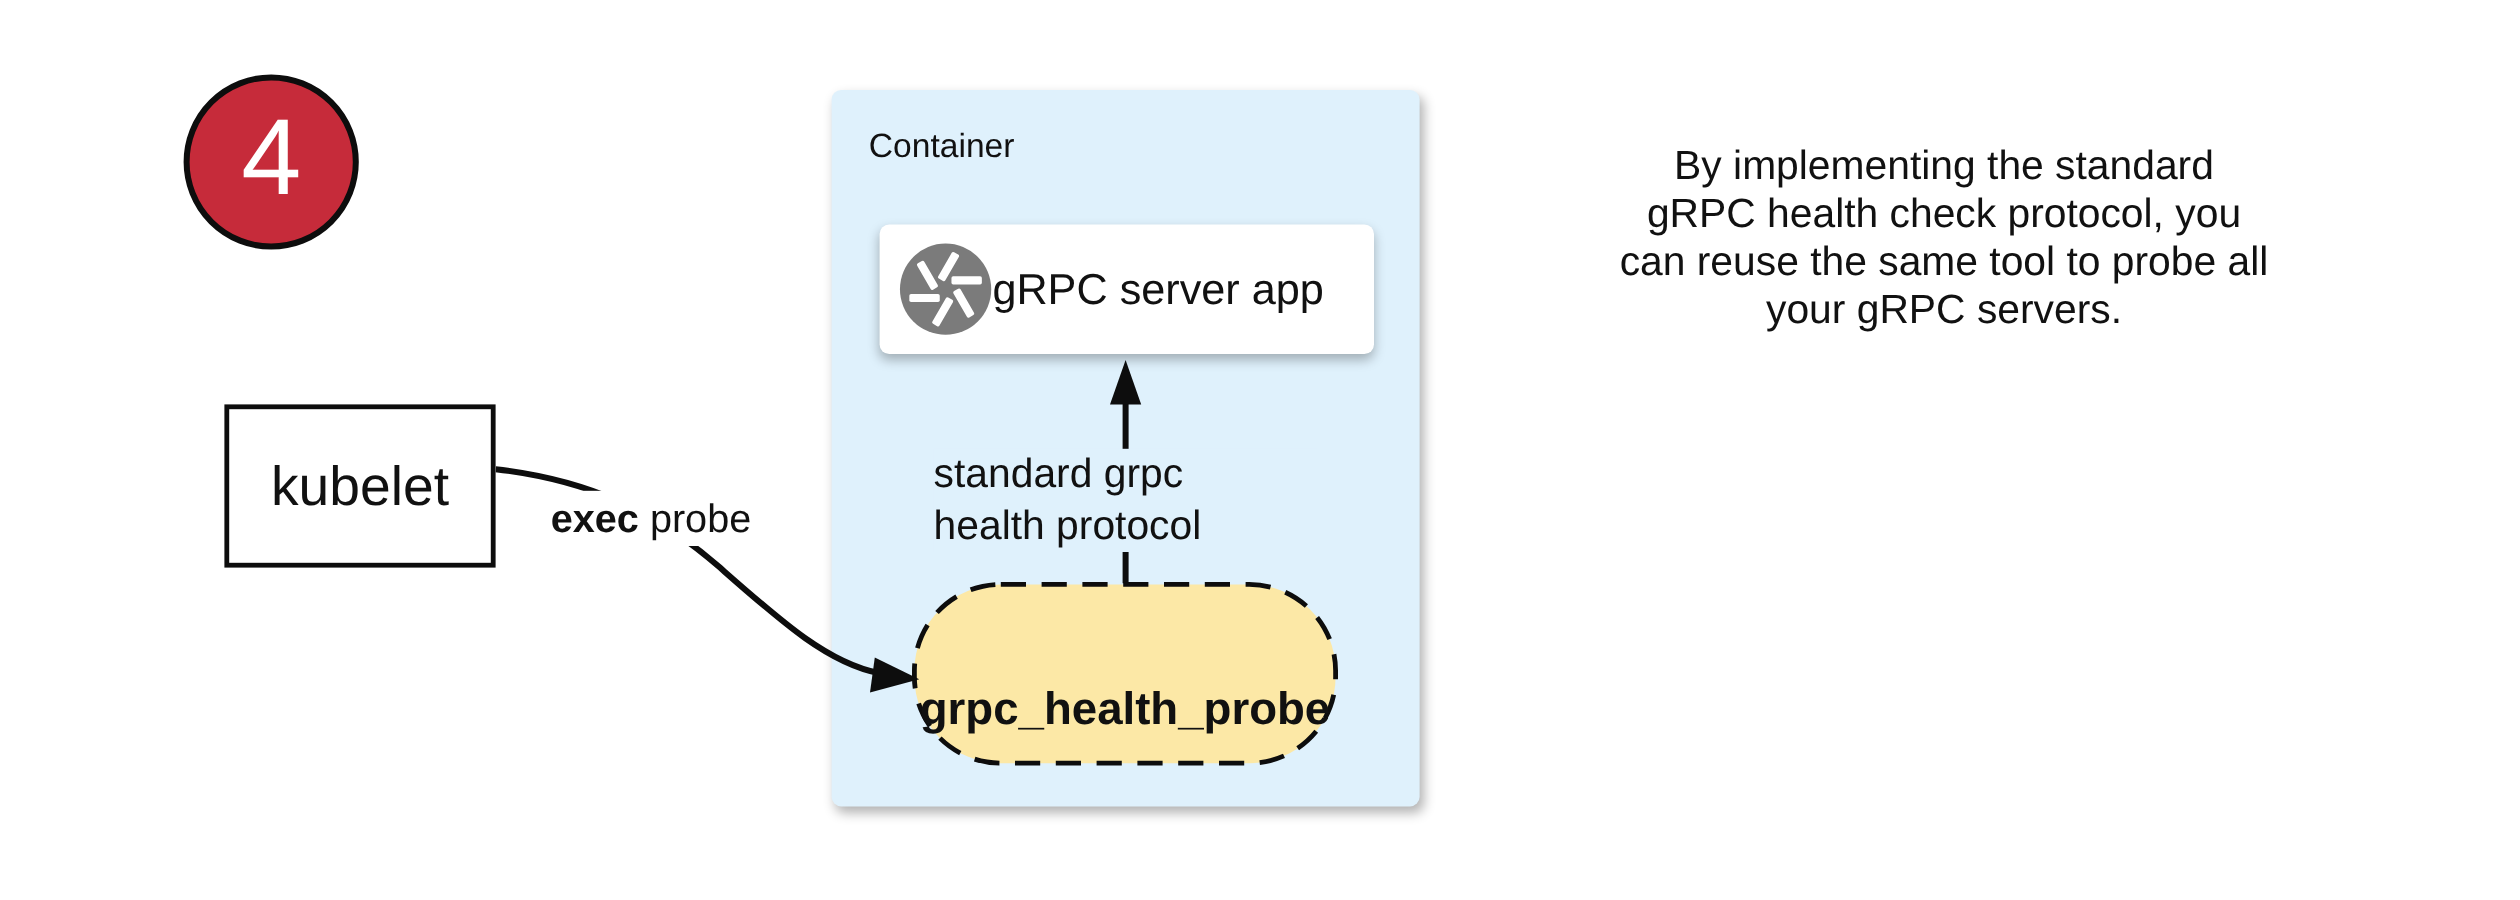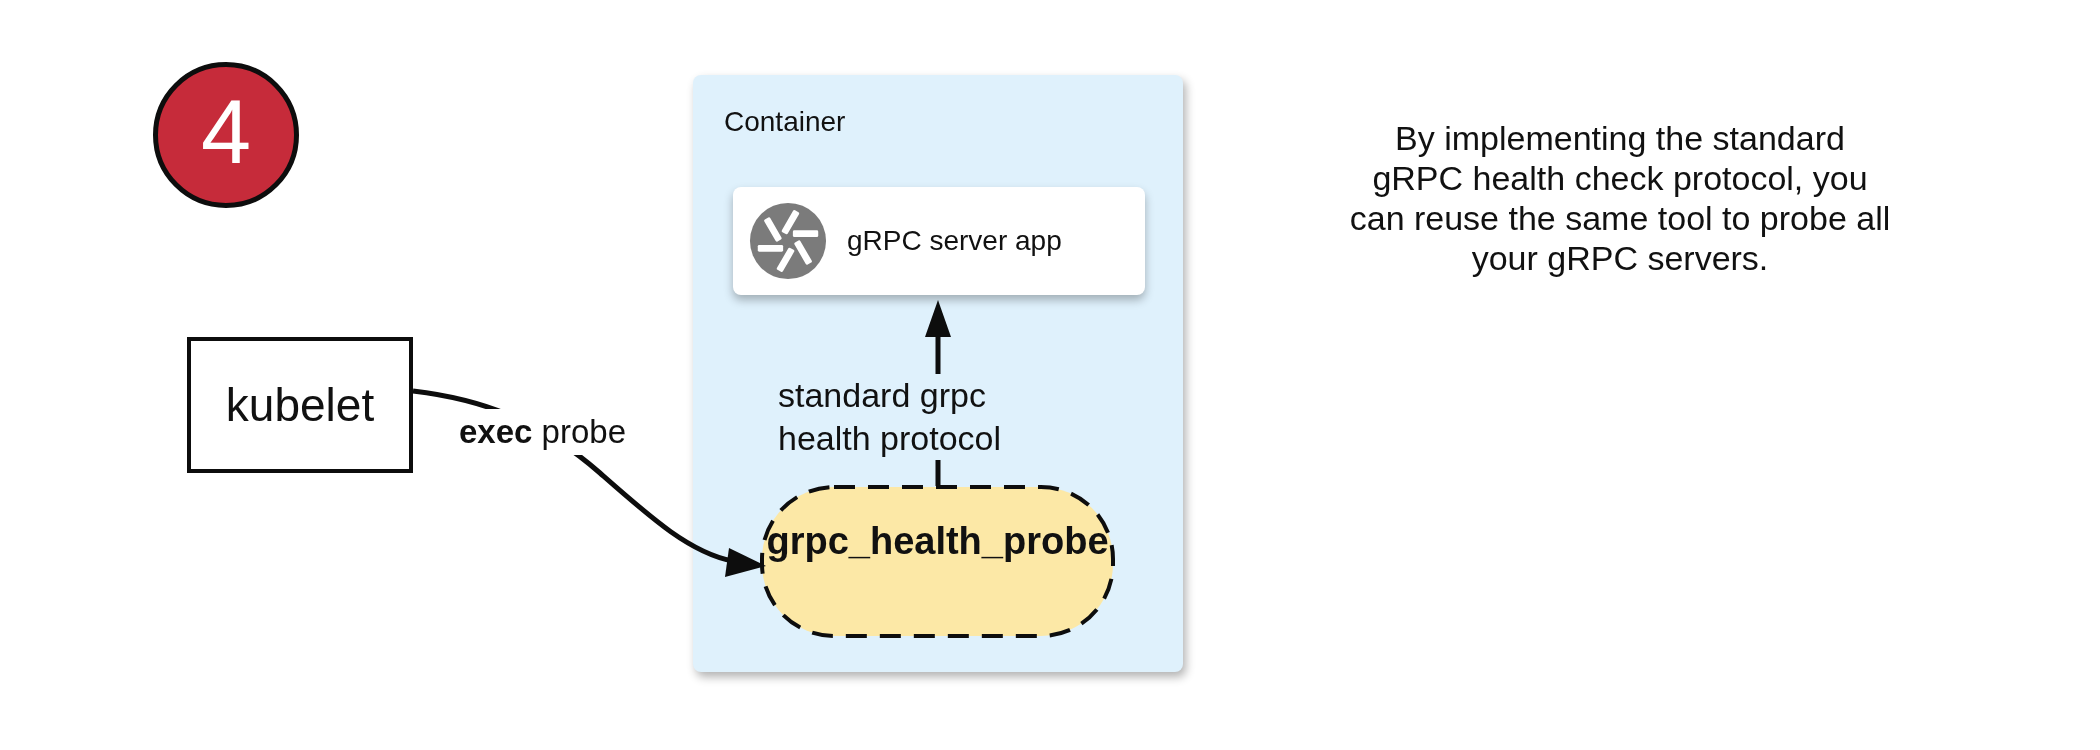--- a/index.html
+++ b/index.html
@@ -24,30 +24,30 @@
   .container-title{left:724px;top:102px;font-size:28px;line-height:40px;}
   
   svg.layer{left:0;top:0;width:2100px;height:750px;pointer-events:none;}
   
   .server-box{
     left:733px;top:187px;width:412px;height:108px;box-sizing:border-box;
     background:#ffffff;border-radius:8px;
     box-shadow:0 5px 10px rgba(0,0,0,0.28);
     display:flex;align-items:center;padding-left:16px;
   }
-  .server-label{font-size:28px;margin-left:20px;}
+  .server-label{font-size:36px;}
   
   .protocol-label{
     left:778px;top:374px;width:320px;
     background:#DFF1FC;
     font-size:34px;line-height:43px;white-space:pre-line;
   }
   
   .pill-text{
-    left:762px;top:466px;width:351px;height:149px;
+    left:762px;top:516px;width:351px;height:149px;
     display:flex;flex-direction:column;align-items:center;justify-content:center;
     text-align:center;
   }
   .pill-title{font-size:38px;font-weight:bold;line-height:42px;}
   .pill-subtitle{font-size:36px;line-height:42px;}
   
   .kubelet-box{
     left:187px;top:337px;width:226px;height:136px;box-sizing:border-box;
     background:#ffffff;border:4px solid #0d0d0d;
     display:flex;align-items:center;justify-content:center;font-size:46px;

